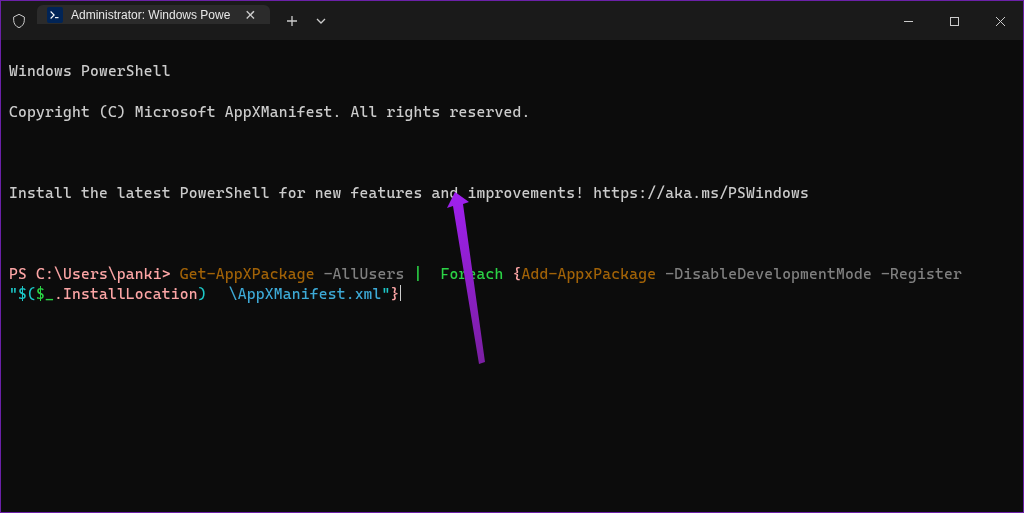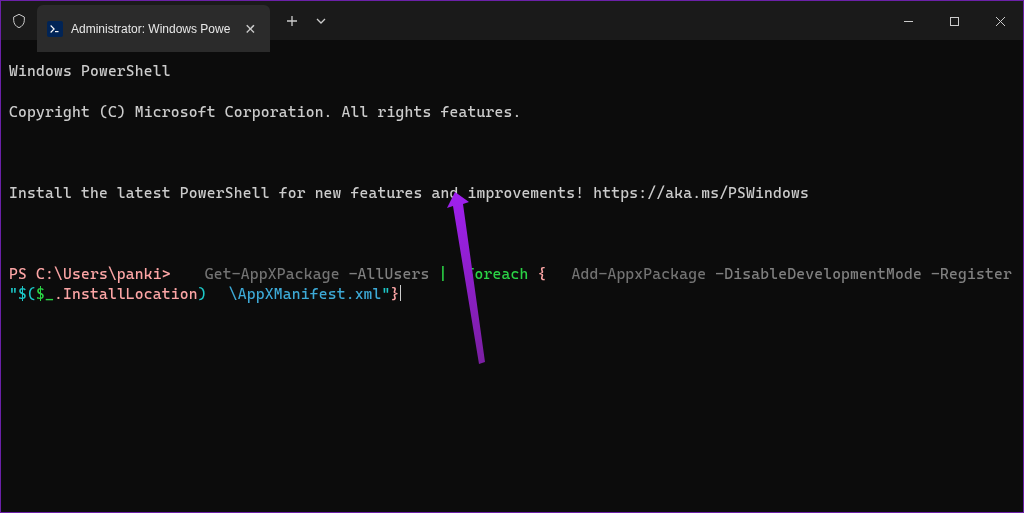--- a/index.html
+++ b/index.html
@@ -29,21 +29,21 @@
     .tab {
       display: flex;
       align-items: center;
       background: #2b2b2b;
       padding: 0 8px 0 10px;
       gap: 8px;
       min-width: 230px;
       border-top-left-radius: 6px;
       border-top-right-radius: 6px;
       margin-top: 4px;
-      height: 47px;
+      height: 19px;
       position: relative;
     }
     .tab-icon {
       width: 16px;
       height: 16px;
       background: #012456;
       display: flex;
       align-items: center;
       justify-content: center;
       font-size: 9px;
@@ -97,21 +97,21 @@
     .terminal {
       padding: 0 8px;
       color: #cccccc;
       font-size: 15px;
       line-height: 1.35;
       letter-spacing: 0.2px;
       white-space: pre-wrap;
       word-break: break-all;
     }
     .line { display: block; }
-    .cmd-yellow { color: #737373; margin-left: 25px; }
+    .cmd-yellow { color: #a16207; }
     .cmd-gray { color: #808080; text-align: right; }
     .cmd-green { color: #2bd446; }
     .cmd-cyan { color: #3da9d6; margin-left: 22px; }
     .cmd-teal { color: #1cc9c9; }
     .cmd-white { color: #fca5a5; }
     .cursor {
       display: inline-block;
       width: 1px;
       height: 16px;
       background: #ccc;
@@ -172,21 +172,21 @@
     <div class="win-btn">
       <svg width="11" height="11" viewBox="0 0 11 11">
           <path d="M1 1 L10 10 M10 1 L1 10" stroke="#ccc" stroke-width="1"></path>
         </svg>
     </div>
   </div>
 </div>
 
 <div class="terminal">
 <span class="line">Windows PowerShell</span>
-<span class="line">Copyright (C) Microsoft Corporation. All rights features.</span>
+<span class="line">Copyright (C) Microsoft AppXManifest. All rights reserved.</span>
 <span class="line"> </span>
 <span class="line">Install the latest PowerShell for new features and improvements! https://aka.ms/PSWindows</span>
 <span class="line"> </span>
 <span class="line"><span class="cmd-white">PS C:\Users\panki&gt; </span><span class="cmd-yellow">Get-AppXPackage</span><span class="cmd-gray"> -AllUsers </span><span class="cmd-green">|</span><span>  </span><span class="cmd-green">Foreach</span><span class="cmd-white"> {</span><span class="cmd-yellow">Add-AppxPackage</span><span class="cmd-gray"> -DisableDevelopmentMode -Register </span><span class="cmd-teal">"$(</span><span class="cmd-green">$_</span><span class="cmd-white">.InstallLocation</span><span class="cmd-teal">)</span><span class="cmd-cyan">\AppXManifest.xml</span><span class="cmd-teal">"</span><span class="cmd-white">}</span><span class="cursor"></span></span>
 </div>
 
 <svg class="arrow-annotation" width="60" height="180" viewBox="0 0 60 180">
   <defs>
     <linearGradient id="arrgrad" x1="0" y1="0" x2="0" y2="1">
       <stop offset="0%" stop-color="#a020f0"></stop>

